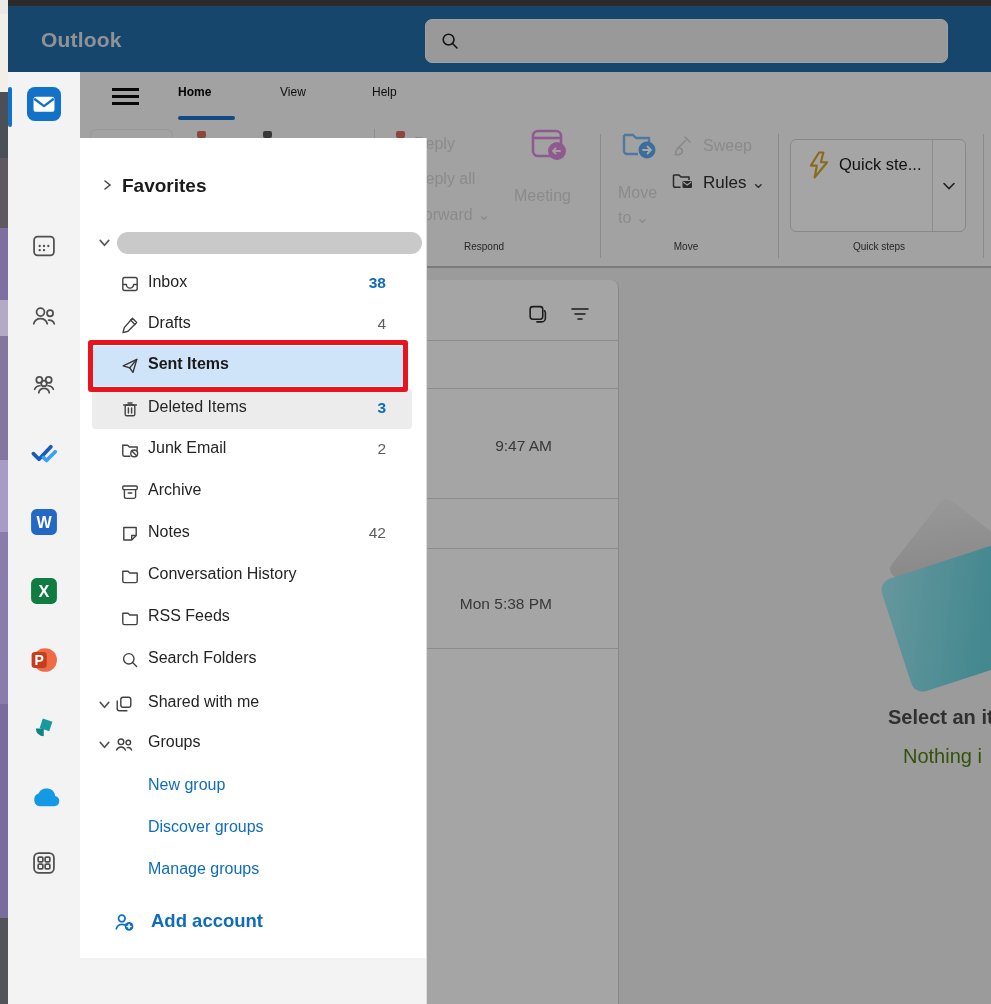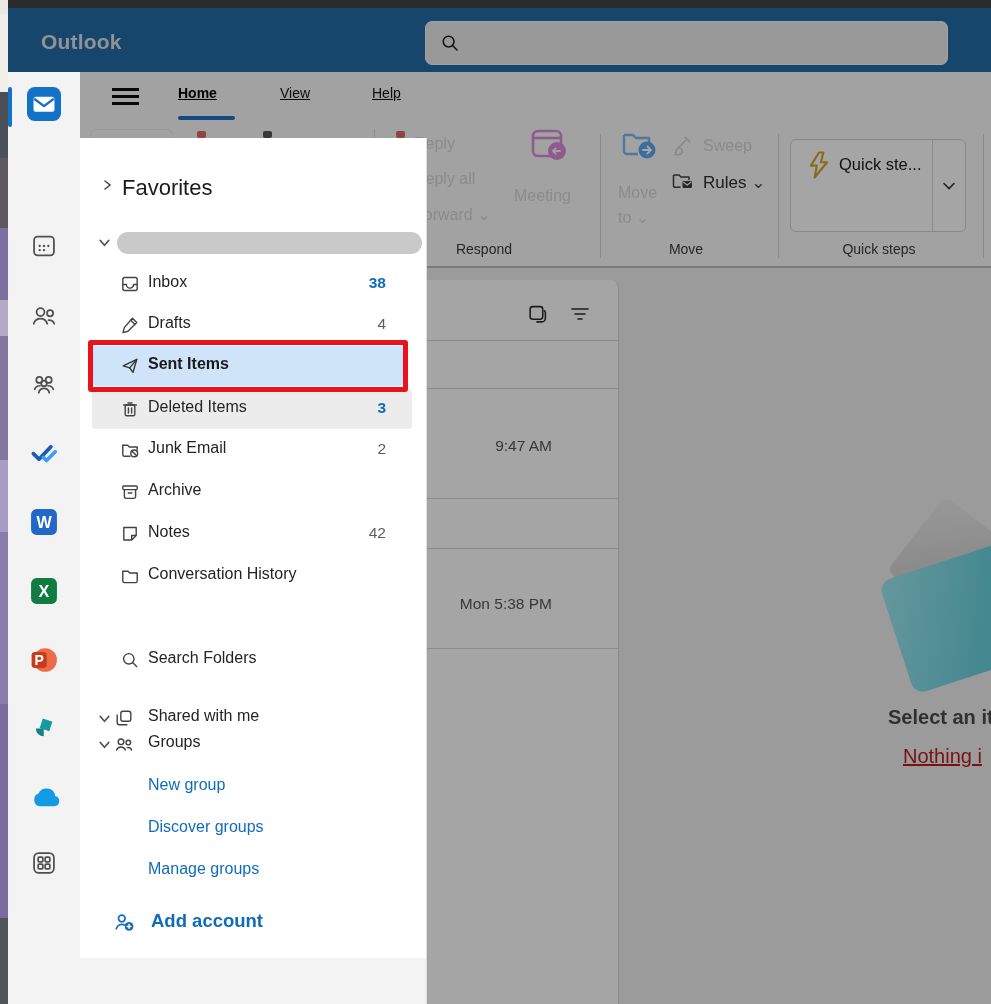--- a/index.html
+++ b/index.html
@@ -10,62 +10,62 @@
   .nowrap{white-space:nowrap;text-align:center;}
 
   
   #edge-sliver{left:0;top:0;width:8px;height:1004px;
     background:linear-gradient(#ece9e4 0,#ece9e4 14px,#f2efe9 14px,#f2efe9 92px,
       #4a4f58 92px,#4a4f58 158px,#5e5863 158px,#5e5863 228px,#7d6f9f 228px,#7d6f9f 300px,
       #b3aac8 300px,#b3aac8 336px,#84779f 336px,#84779f 460px,#a79cc6 460px,#a79cc6 532px,
       #8a7dab 532px,#8a7dab 704px,#7a6d9d 704px,#7a6d9d 918px,#53545a 918px,#53545a 1004px);}
 
   
-  #titlebar{left:8px;top:0;width:983px;height:72px;background:#246ba6;border-top:8px solid #404040;box-sizing:border-box;padding-left:20px;}
+  #titlebar{left:8px;top:0;width:983px;height:72px;background:#246ba6;border-top:6px solid #404040;box-sizing:border-box;padding-left:20px;}
   #app-title{left:33px;top:22px;font-size:21px;font-weight:bold;color:#d9dee4;letter-spacing:.2px;}
   #searchbox{left:417px;top:13px;width:523px;height:44px;border-radius:7px;background:#e9e9e9;
              border:1px solid #f4f4f4;box-sizing:border-box;display:flex;align-items:center;}
   #searchbox input{border:none;outline:none;background:transparent;font-size:17px;color:#1d1d1d;
                    font-family:"Liberation Sans",sans-serif;width:420px;}
   #searchbox input::placeholder{color:#1d1d1d;opacity:1;}
 
   
   #rail{left:8px;top:72px;width:72px;height:932px;background:#f3f3f3;}
   .rail-item{position:absolute;left:0;width:72px;height:52px;display:flex;align-items:center;justify-content:center;}
   #rail-indicator{left:0px;top:15px;width:4px;height:40px;background:#1272c8;border-radius:2px;}
   .tile{border-radius:6px;}
   .tile text{font-family:"Liberation Sans",sans-serif;font-weight:bold;}
 
   
   #ribbon{left:80px;top:72px;width:911px;height:196px;background:#f6f6f6;}
-  .tab{position:absolute;top:13px;font-size:14px;color:#151515;text-decoration:underline;}
+  .tab{position:absolute;top:13px;font-size:12px;color:#151515;}
   #tab-underline{left:98px;top:44px;width:57px;height:4px;border-radius:2px;background:#1a73c4;}
   .rib-divider{position:absolute;top:62px;width:1px;height:124px;background:#d2d2d2;}
-  .rib-label{position:absolute;top:169px;font-size:14px;color:#3a3a3a;transform:translateX(-50%);}
+  .rib-label{position:absolute;top:169px;font-size:10px;color:#3a3a3a;transform:translateX(-50%);}
   .rib-btn-txt{position:absolute;font-size:16px;color:#d3d3d3;}
   .rib-btn-dark{position:absolute;font-size:17px;color:#2e2e2e;}
   #ribbon-bottom{left:80px;top:266px;width:911px;height:2px;background:#bbbbbb;}
   .sliver-box{position:absolute;top:57px;height:10px;border:1px solid #e8e8e8;border-bottom:none;border-radius:6px 6px 0 0;}
   .nub{position:absolute;top:59px;width:9px;height:7px;border-radius:2px;}
 
   
   #content{left:80px;top:268px;width:911px;height:736px;background:#ececec;}
   #msg-list{position:absolute;left:320px;top:12px;width:219px;height:724px;background:#fafafa;
             border-right:1px solid #cfcfcf;border-radius:8px 8px 0 0;box-sizing:border-box;}
   .list-div{position:absolute;left:0;width:100%;height:1px;background:#d4d4d4;}
   .msg-time{position:absolute;right:66px;font-size:15.5px;color:#565656;}
   #reading-pane{position:absolute;left:539px;top:0;width:372px;height:736px;background:#ececec;overflow:hidden;}
   #illu-letter{position:absolute;left:286px;top:250px;width:105px;height:95px;border-radius:8px;
                background:linear-gradient(135deg,#e8e8e8,#bdbdbd);transform:rotate(38deg);}
   #illu-envelope{position:absolute;left:274px;top:288px;width:152px;height:118px;border-radius:12px;
                background:#6fdce8;transform:rotate(-18deg);}
   #illu-envelope::before{content:"";position:absolute;inset:0;border-radius:12px;
                background:linear-gradient(115deg,rgba(255,255,255,.30),rgba(0,0,0,.06) 60%);}
   #rp-title{position:absolute;left:269px;top:438px;font-size:20px;font-weight:bold;color:#4a4a4a;}
-  #rp-sub{position:absolute;left:284px;top:477px;font-size:20px;color:#b91c1c;text-decoration:underline;}
+  #rp-sub{position:absolute;left:284px;top:477px;font-size:20px;color:#4d7c0f;}
 
   
   .dim{background:rgba(0,0,0,0.34);z-index:50;}
 
   
   #folder-pane{left:80px;top:138px;width:347px;height:866px;background:#ffffff;z-index:60;
                border-right:1px solid #dddddd;box-sizing:border-box;}
   #pane-footer{left:0;top:820px;width:100%;height:46px;background:#f3f3f3;}
   .frow{position:absolute;left:0;width:100%;height:40px;}
   .frow .ficon{position:absolute;left:40px;top:10px;}
@@ -296,21 +296,21 @@
 <div class="abs dim" style="left:80px;top:72px;width:911px;height:932px;"></div>
 
 <div class="abs" id="folder-pane">
 
   <div class="frow" style="top:28px;">
     <span class="fchev" style="left:20px;top:12px;">
       <svg width="14" height="14" viewBox="0 0 14 14" fill="none" stroke="#444" stroke-width="1.5" stroke-linecap="round">
           <path d="M5 3l5 4-5 4"></path>
         </svg>
     </span>
-    <span class="flabel" style="left:42px;font-size:22px;font-weight:normal;color:#1b1b1b;">Favorites</span>
+    <span class="flabel" style="left:42px;font-size:19px;font-weight:bold;color:#1b1b1b;">Favorites</span>
   </div>
 
   <div class="frow" style="top:85px;">
     <span class="fchev" style="top:12px;">
       <svg width="15" height="15" viewBox="0 0 14 14" fill="none" stroke="#555" stroke-width="1.5" stroke-linecap="round">
           <path d="M3 5l4 4.5L11 5"></path>
         </svg>
     </span>
   </div>
   <div class="abs" id="account-pill"></div>
@@ -399,32 +399,40 @@
 
   <div class="frow" style="top:418px;">
     <span class="ficon">
       <svg width="20" height="20" viewBox="0 0 20 20" fill="none" stroke="#424242" stroke-width="1.4" stroke-linejoin="round">
         <path d="M2.8 5.2h5.2l1.8 1.8h7.4v8a1.6 1.6 0 0 1-1.6 1.6H4.4a1.6 1.6 0 0 1-1.6-1.6z"></path>
       </svg>
       </span>
     <span class="flabel">Conversation History</span>
   </div>
 
+  <div class="frow" style="top:460px;">
+    <span class="ficon">
+      <svg width="20" height="20" viewBox="0 0 20 20" fill="none" stroke="#424242" stroke-width="1.4" stroke-linejoin="round">
+        <path d="M2.8 5.2h5.2l1.8 1.8h7.4v8a1.6 1.6 0 0 1-1.6 1.6H4.4a1.6 1.6 0 0 1-1.6-1.6z"></path>
+      </svg>
+      </span>
+    <span class="flabel">RSS Feeds</span>
+  </div>
 
   <div class="frow" style="top:502px;">
     <span class="ficon">
       <svg width="20" height="20" viewBox="0 0 20 20" fill="none" stroke="#424242" stroke-width="1.4" stroke-linecap="round">
         <circle cx="8.8" cy="8.8" r="5.2"></circle>
           <path d="M12.8 12.8l3.8 3.8"></path>
       </svg>
       </span>
     <span class="flabel">Search Folders</span>
   </div>
 
-  <div class="frow" style="top:560px;text-align:center;">
+  <div class="frow" style="top:546px;text-align:center;">
     <span class="fchev">
       <svg width="15" height="15" viewBox="0 0 14 14" fill="none" stroke="#555" stroke-width="1.5" stroke-linecap="round">
           <path d="M3 5l4 4.5L11 5"></path>
         </svg>
     </span>
     <span class="gicon">
       <svg width="20" height="20" viewBox="0 0 20 20" fill="none" stroke="#424242" stroke-width="1.4" stroke-linejoin="round">
         <rect x="6.8" y="3.2" width="10" height="10" rx="2.2"></rect>
         <path d="M13.4 16.8H5.4a2.2 2.2 0 0 1-2.2-2.2V6.6"></path>
       </svg>

